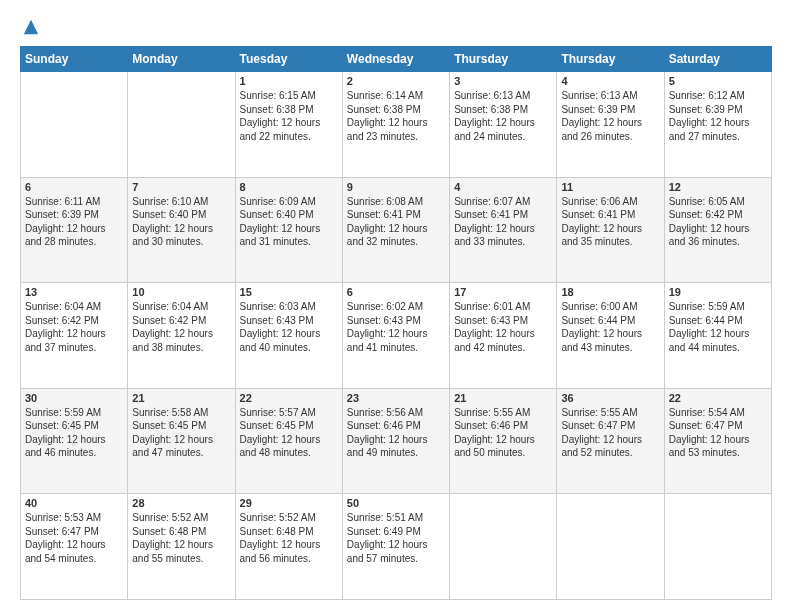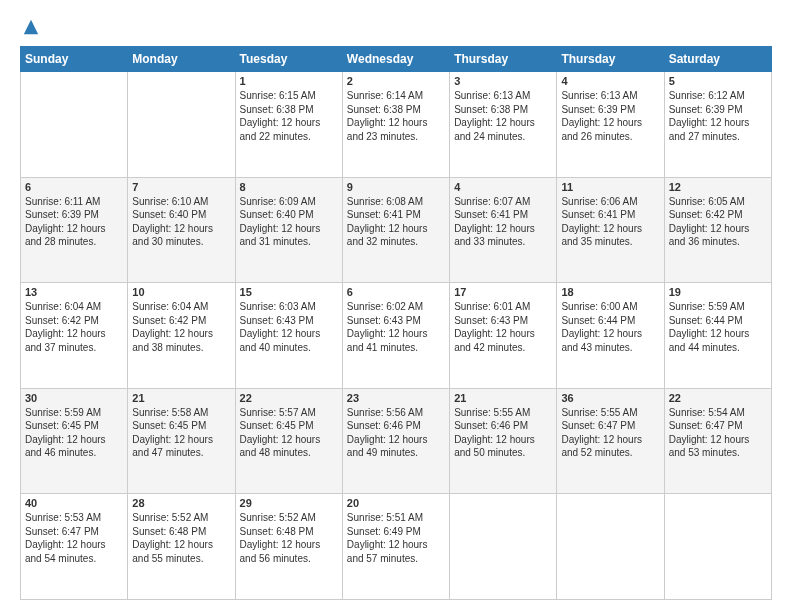--- a/index.html
+++ b/index.html
@@ -256,21 +256,21 @@
           </td>
           <td>
             <span class="day-num">28</span>
             <div class="cell-text">Sunrise: 5:52 AM<br>Sunset: 6:48 PM<br>Daylight: 12 hours and 55 minutes.</div>
           </td>
           <td>
             <span class="day-num">29</span>
             <div class="cell-text">Sunrise: 5:52 AM<br>Sunset: 6:48 PM<br>Daylight: 12 hours and 56 minutes.</div>
           </td>
           <td>
-            <span class="day-num">20</span>
+            <span class="day-num">50</span>
             <div class="cell-text">Sunrise: 5:51 AM<br>Sunset: 6:49 PM<br>Daylight: 12 hours and 57 minutes.</div>
           </td>
           <td class="empty-cell"></td>
           <td class="empty-cell"></td>
           <td class="empty-cell"></td>
         </tr>
       </tbody>
   </table>
 </div>
 

